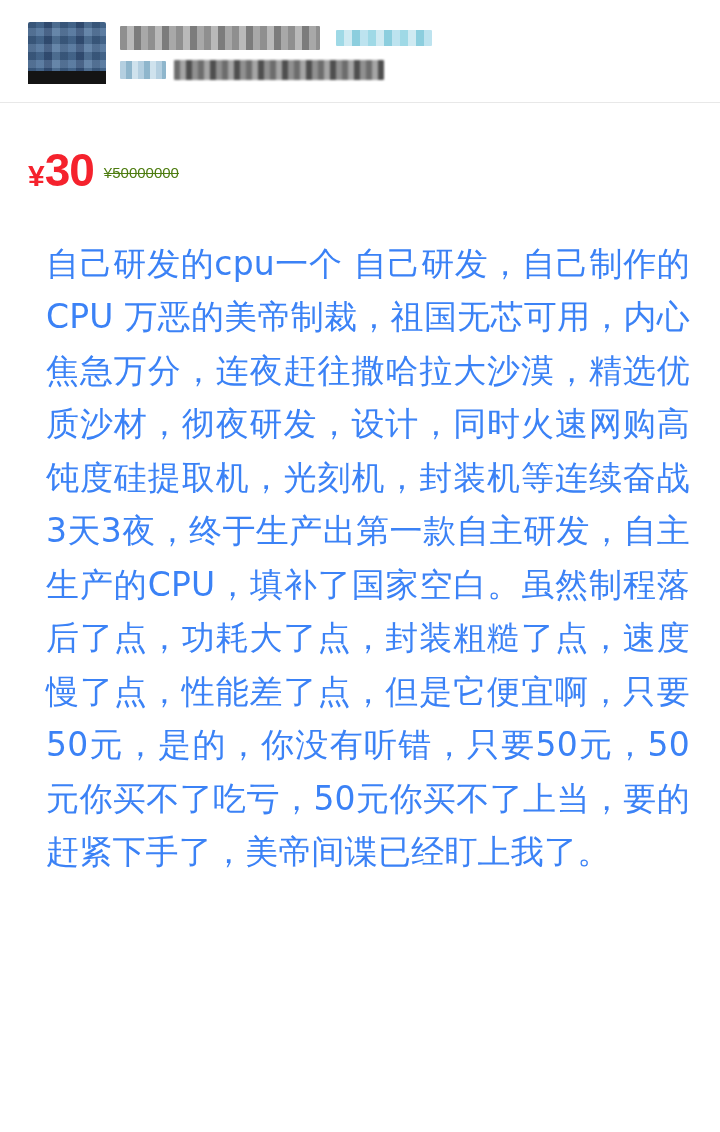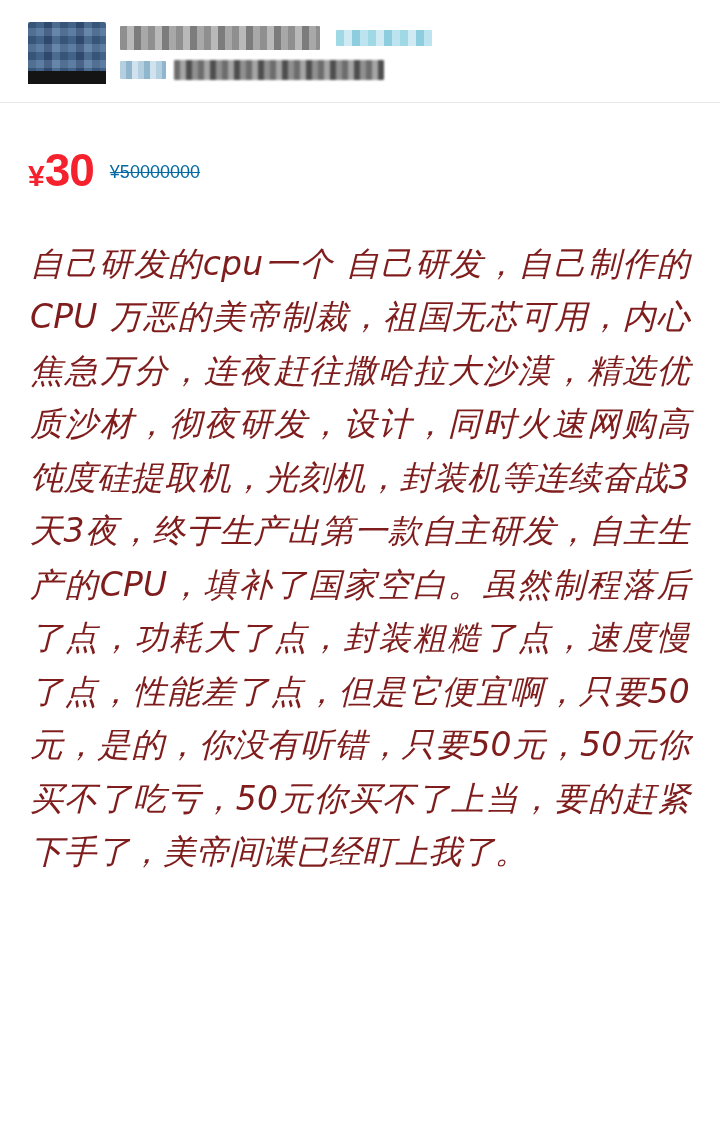--- a/index.html
+++ b/index.html
@@ -107,41 +107,40 @@
     line-height: 1;
   }
   .price-value {
     color: #f5222d;
     font-size: 46px;
     font-weight: bold;
     line-height: 1;
     letter-spacing: -1px;
   }
   .price-original {
-    margin-left: 16px;
-    color: #0369a1;
-    font-size: 18px;
+    margin-left: 10px;
+    color: #4d7c0f;
+    font-size: 15px;
     text-decoration: line-through;
     line-height: 1;
     align-self: center;
     position: relative;
     top: 2px;
   }
 
   
   .description {
-    padding: 44px 30px 0 30px;
+    padding: 44px 30px 0 46px;
     font-size: 33px;
     line-height: 1.62;
-    color: #7f1d1d;
+    color: #3b82f6;
     letter-spacing: 0.2px;
     text-align: justify;
     word-break: break-word;
     font-family: "DejaVu Sans", "Liberation Sans", sans-serif;
-    font-style: italic;
   }
 </style>
 </head>
 <body>
 
 <div class="header">
   <div class="header-row">
     <div class="avatar"></div>
     <div class="header-text">
       <div class="name-row">

